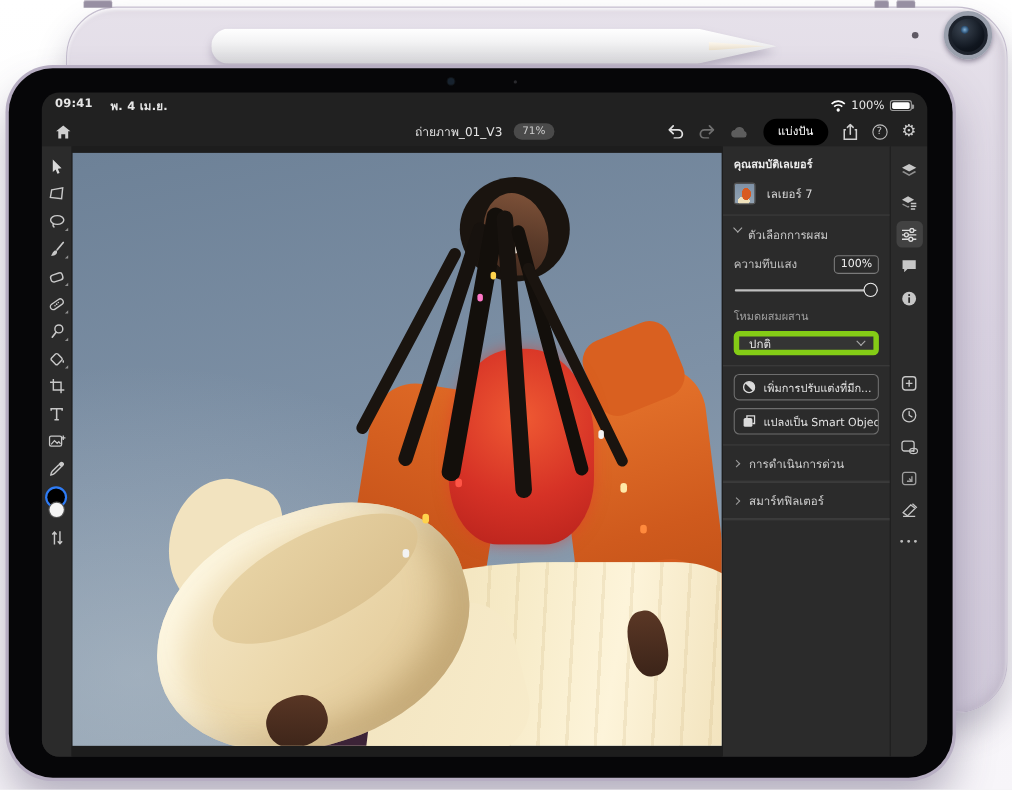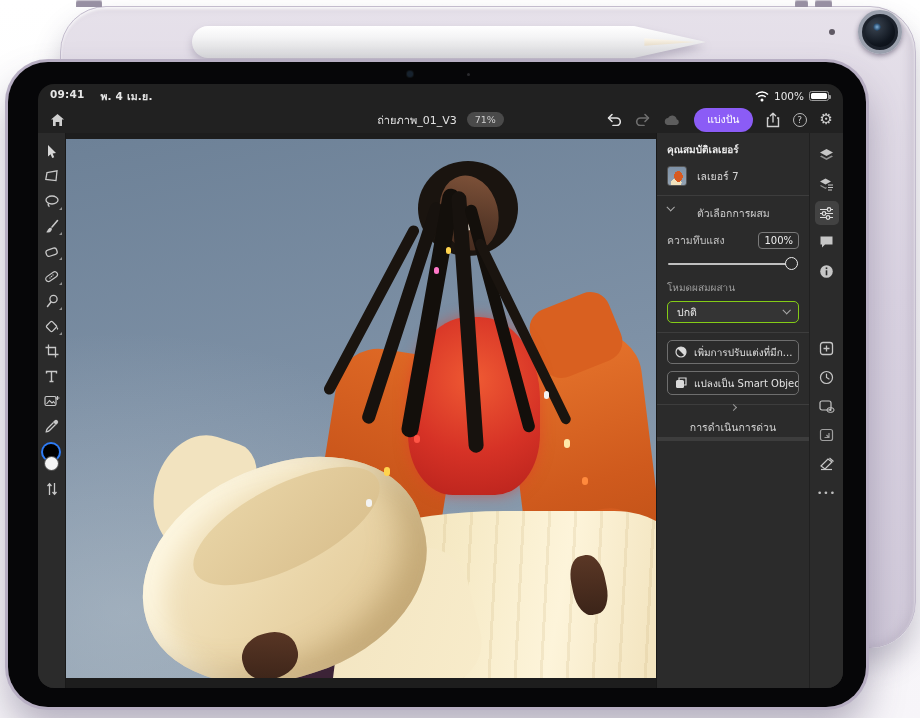--- a/index.html
+++ b/index.html
@@ -45,21 +45,21 @@
   .battery { position:relative; width:20px; height:10px; border:1px solid #9a9a9a; border-radius:2.5px; }
   .battery::before { content:""; position:absolute; inset:1px; background:#fff; border-radius:1.5px; }
   .battery::after { content:""; position:absolute; right:-3px; top:2.5px; width:2px; height:4px; background:#9a9a9a; border-radius:0 1px 1px 0; }
 
   
   .headerbar { position:relative; height:27px; flex:0 0 auto; display:flex; align-items:center; padding:0 12px; }
   .title-group { position:absolute; left:0; right:0; display:flex; justify-content:center; align-items:center; gap:10px; pointer-events:none; }
   .doc-title { font-size:11px; color:#e3e3e3; }
   .zoom-badge { background:#4a4a4a; color:#cfcfcf; font-size:9.5px; padding:2px 8px; border-radius:9px; }
   .hdr-right { position:absolute; right:10px; display:flex; align-items:center; gap:13px; }
-  .pill-share { background:#8b5cf6; color:#ffffff; font-size:10.5px; padding:3.5px 13px; border-radius:12px; }
+  .pill-share { background:#000000; color:#ffffff; font-size:10.5px; padding:3.5px 13px; border-radius:12px; }
   .circle-q { width:14px; height:14px; border:1.2px solid #b9b9b9; border-radius:50%; font-size:9px; color:#c9c9c9; display:flex; align-items:center; justify-content:center; }
   .gear { font-size:15px; color:#cfcfcf; line-height:1; }
 
   
   .mainrow { flex:1; display:flex; min-height:0; }
 
   
   .toolbar { width:28px; background:#2b2b2b; border-right:1px solid #191919; display:flex; flex-direction:column; align-items:center; padding-top:7px; flex:0 0 auto; }
   .tool { position:relative; width:22px; height:22px; display:flex; align-items:center; justify-content:center; margin-bottom:3px; }
   .tool.sub::after { content:""; position:absolute; right:1px; bottom:2px; border-left:3.5px solid transparent; border-bottom:3.5px solid #8f8f8f; }
@@ -77,36 +77,36 @@
   
   .props { width:153px; flex:0 0 auto; background:#2b2b2b; border-left:1px solid #191919; padding:0 10px; font-size:10.5px; overflow:hidden; }
   .panel-title { margin-top:9px; font-size:10px; font-weight:bold; color:#ededed; }
   .layer-row { display:flex; align-items:center; gap:10px; margin-top:9px; }
   .layer-thumb { width:20px; height:20px; border-radius:3px; border:1px solid #555;
     background: radial-gradient(7px 9px at 58% 52%, #d85a20 60%, rgba(0,0,0,0) 61%),
                 radial-gradient(9px 7px at 45% 88%, #f0e2bd 60%, rgba(0,0,0,0) 61%),
                 linear-gradient(#7e91a6,#93a3b3); }
   .layer-name { color:#d6d6d6; }
   .divider { height:1px; background:#3d3d3d; margin:0 -10px; }
-  .blend-head { display:flex; align-items:flex-start; gap:24px; padding:9px 0 8px; color:#cccccc; }
+  .blend-head { display:flex; align-items:flex-start; gap:7px; padding:9px 0 8px; color:#cccccc; }
   .chev { width:6px; height:6px; border-right:1.4px solid #aaa; border-bottom:1.4px solid #aaa; display:inline-block; }
   .chev.down { transform:rotate(45deg) translateY(-1px); }
   .chev.right { transform:rotate(-45deg); }
   .opacity-row { display:flex; align-items:center; justify-content:space-between; margin-top:2px; color:#c3c3c3; }
   .opacity-box { border:1px solid #7a7a7a; border-radius:4px; padding:2px 5px; font-size:10px; color:#eee; }
   .slider { position:relative; height:16px; margin:7px 1px 2px; }
   .slider .track { position:absolute; left:0; right:0; top:7px; height:1.6px; background:#bfbfbf; border-radius:1px; }
   .slider .knob { position:absolute; right:0; top:1px; width:13px; height:13px; border:1.6px solid #ececec; border-radius:50%; background:#2b2b2b; }
   .blend-label { margin-top:8px; color:#9f9f9f; font-size:10px; }
-  .dropdown { margin-top:6px; height:22px; border:1px solid #84cc16; border-radius:5px; background:#343434; display:flex; align-items:center; justify-content:space-between; padding:0 9px; color:#e8e8e8; }
+  .dropdown { margin-top:6px; height:22px; border:5px solid #84cc16; border-radius:5px; background:#343434; display:flex; align-items:center; justify-content:space-between; padding:0 9px; color:#e8e8e8; }
   .dropdown .chev { margin-top:-3px; }
   .panel-btn { margin-top:7px; height:24px; border:1px solid #6e6e6e; border-radius:5px; display:flex; align-items:center; gap:7px; padding:0 7px; color:#e2e2e2; font-size:10px; white-space:nowrap; overflow:hidden; }
   .panel-btn svg { flex:0 0 auto; }
   .space8 { height:9px; }
-  .section-row { display:flex; align-items:center; gap:9px; height:32px; color:#d0d0d0;flex-direction:column; }
+  .section-row { display:flex; align-items:center; gap:9px; height:32px; color:#d0d0d0; }
   .section-row .chev { width:5px; height:5px; border-color:#9a9a9a; }
 
   
   .taskbar { width:34px; flex:0 0 auto; background:#2b2b2b; border-left:1px solid #202020; display:flex; flex-direction:column; align-items:center; padding-top:10px; }
   .tb-ic { position:relative; width:24px; height:24px; display:flex; align-items:center; justify-content:center; margin-bottom:5px; }
   .tb-ic.selected { background:#424242; border-radius:5px; }
   .tb-gap { height:48px; }
   .more-dots { color:#bdbdbd; font-size:9px; letter-spacing:1px; }
 
   svg { display:block; }
@@ -368,20 +368,24 @@
 
           <div class="space8"></div>
           <div class="divider"></div>
 
           <div class="section-row">
             <span class="chev right"></span>
             <span>การดำเนินการด่วน</span>
           </div>
           <div class="divider"></div>
           <div class="divider"></div>
+          <div class="section-row">
+            <span class="chev right"></span>
+            <span>สมาร์ทฟิลเตอร์</span>
+          </div>
           <div class="divider"></div>
           <div class="divider"></div>
         </div>
 
         <div class="taskbar">
           <span class="tb-ic">
             <svg width="15" height="14" viewBox="0 0 15 14">
                 <path d="M7.5 1 L14 4.5 L7.5 8 L1 4.5 Z" fill="#c6c6c6"></path>
                 <path d="M2.5 7.5 L7.5 10.3 L12.5 7.5 L14 8.4 L7.5 12 L1 8.4 Z" fill="#8f8f8f"></path>
               </svg>

